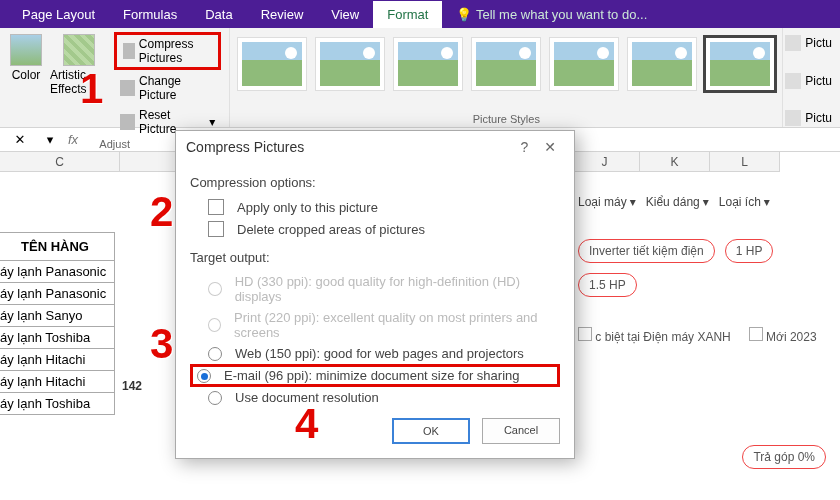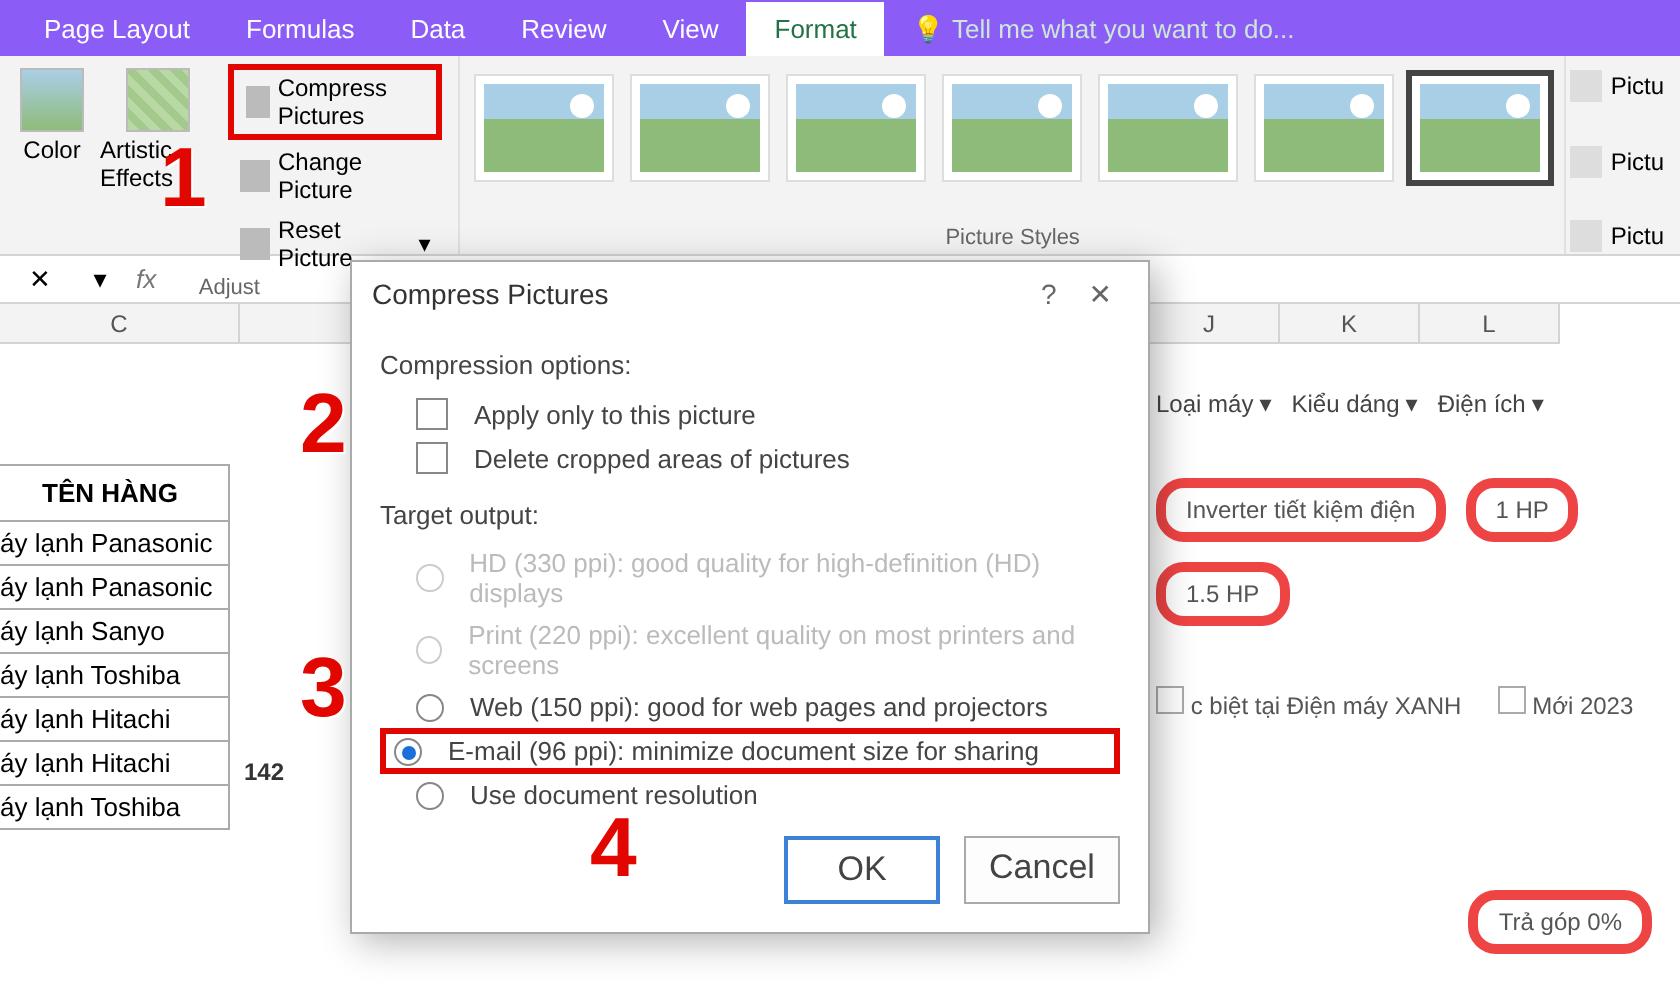--- a/index.html
+++ b/index.html
@@ -1,19 +1,19 @@
 <!DOCTYPE html>
 <html><head>
 <meta charset="utf-8">
 <style>
 * { box-sizing: border-box; margin: 0; padding: 0; font-family: 'Segoe UI', sans-serif; }
 body { background: #fff; width: 840px; height: 500px; overflow: hidden; position: relative; font-size: 13px; }
 
 
-.tabs { background: #8b5cf6; display: flex; height: 28px; align-items: flex-end; padding-left: 8px; }
+.tabs { background: #4c1d95; display: flex; height: 28px; align-items: flex-end; padding-left: 8px; }
 .tab { color: #fff; padding: 6px 14px; font-size: 13px; cursor: pointer; }
 .tab.active { background: #fff; color: #217346; }
 .tellme { color: #cce7d7; padding: 6px 14px; font-size: 13px; flex: 1; }
 
 
 .ribbon { background: #f3f3f3; border-bottom: 1px solid #d4d4d4; height: 100px; display: flex; }
 .group { display: flex; flex-direction: column; justify-content: space-between; padding: 4px 8px 2px 8px; border-right: 1px solid #e0e0e0; }
 .group-label { text-align: center; font-size: 11px; color: #666; }
 .adjust-content { display: flex; gap: 4px; align-items: flex-start; }
 .big-btn { display: flex; flex-direction: column; align-items: center; font-size: 12px; padding: 2px; cursor: pointer; }
@@ -43,40 +43,40 @@
 .tenhang { font-weight: bold; font-size: 13px; text-align: center; border: 1px solid #aaa; width: 120px; padding: 6px 0; margin-top: 60px; margin-left: -5px; }
 .datalist { border-left: 1px solid #aaa; border-right: 1px solid #aaa; width: 120px; margin-left: -5px; }
 .datalist div { border-bottom: 1px solid #aaa; padding: 3px 4px; font-size: 13px; }
 .rowlabel { position: absolute; left: 122px; top: 207px; font-size: 12px; font-weight: bold; color: #333; }
 
 
 .rightpanel { position: absolute; right: 12px; top: 195px; width: 250px; }
 .chiprow { display: flex; gap: 10px; margin-bottom: 30px; }
 .chip { font-size: 12px; color: #444; display: flex; align-items: center; gap: 3px; }
 .tagrow { display: flex; gap: 10px; flex-wrap: wrap; }
-.tag { border: 5px solid #ef4444; border-radius: 14px; padding: 4px 10px; font-size: 12px; color: #555; }
+.tag { border: 1px solid #ef4444; border-radius: 14px; padding: 4px 10px; font-size: 12px; color: #555; }
 .checkrow { display: flex; gap: 18px; margin-top: 30px; align-items: center; font-size: 12px; color: #555; }
 .chk { width: 14px; height: 14px; border: 1px solid #aaa; display: inline-block; }
 .bottom-tag { position: absolute; right: 20px; top: 420px; }
 
 
 .dialog { position: absolute; top: 130px; left: 175px; width: 400px; background: #fff; border: 1px solid #aaa; box-shadow: 4px 4px 18px rgba(0,0,0,.3); }
 .dlg-title { display: flex; align-items: center; padding: 8px 10px; font-size: 14px; color: #333; }
 .dlg-title .sp { flex: 1; }
 .dlg-title .help, .dlg-title .close { cursor: pointer; padding: 0 8px; color: #666; }
 .dlg-body { padding: 6px 14px 14px 14px; font-size: 13px; color: #444; }
 .sect { margin: 6px 0 6px 0; }
 .optrow { display: flex; align-items: center; gap: 13px; padding: 3px 0 3px 18px; }
 .cb { width: 16px; height: 16px; border: 1px solid #888; display: inline-block; }
 .rb { width: 14px; height: 14px; border: 1px solid #888; border-radius: 50%; display: inline-flex; align-items: center; justify-content: center; }
 .rb.sel::after { content: ''; width: 7px; height: 7px; background: #1a6fd8; border-radius: 50%; }
 .disabled { color: #bbb; }
 .disabled .rb { border-color: #ccc; }
 .dlg-btns { display: flex; justify-content: flex-end; gap: 12px; margin-top: 10px; }
-.dlg-btn { min-width: 78px; padding: 5px 0; text-align: center; border: 1px solid #aaa; background: #fdfdfd; font-size: 17px; cursor: pointer; }
+.dlg-btn { min-width: 78px; padding: 5px 0; text-align: center; border: 1px solid #aaa; background: #fdfdfd; font-size: 11px; cursor: pointer; }
 .dlg-btn.primary { border: 2px solid #3b82d8; background: #fff; }
 
 
 .callout { position: absolute; font-size: 42px; font-weight: bold; color: #e10600; text-shadow: 1px 1px 0 #fff; z-index: 50; }
 .annotated-row { border: 3px solid #e10600; padding: 1px 4px !important; align-items: flex-end; }
 </style>
 </head>
 <body>
 
 <div class="tabs">
@@ -188,21 +188,21 @@
       <div>áy lạnh Toshiba</div>
     </div>
     <div class="rowlabel">142</div>
   </div>
 </div>
 
 <div class="rightpanel">
   <div class="chiprow">
     <span class="chip"><span>Loại máy</span> ▾</span>
     <span class="chip"><span>Kiểu dáng</span> ▾</span>
-    <span class="chip"><span>Điện ích</span> ▾</span>
+    <span class="chip"><span>Loại ích</span> ▾</span>
   </div>
   <div class="tagrow">
     <span class="tag">Inverter tiết kiệm điện</span>
     <span class="tag">1 HP</span>
     <span class="tag">1.5 HP</span>
   </div>
   <div class="checkrow">
     <span><span class="chk"></span> <span>c biệt tại Điện máy XANH</span></span>
     <span><span class="chk"></span> <span>Mới 2023</span></span>
   </div>

